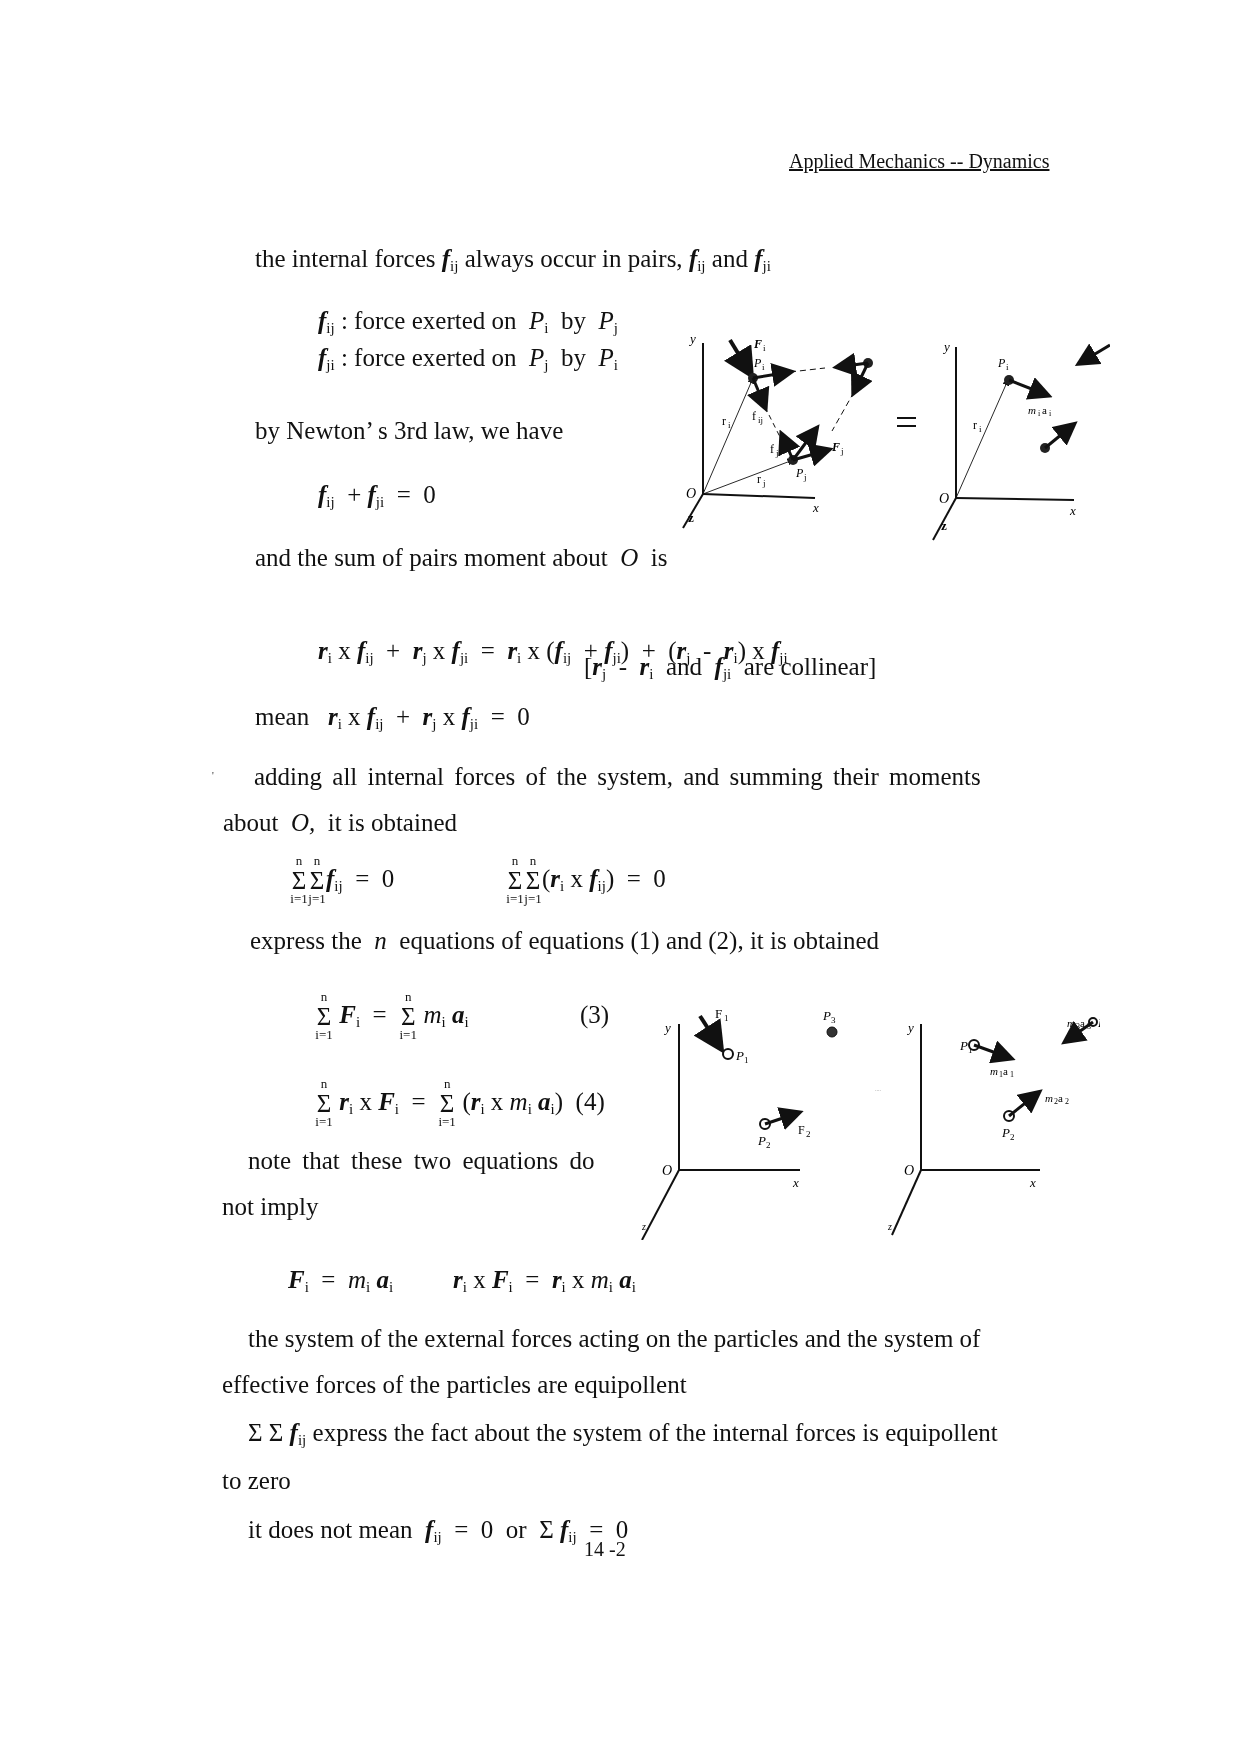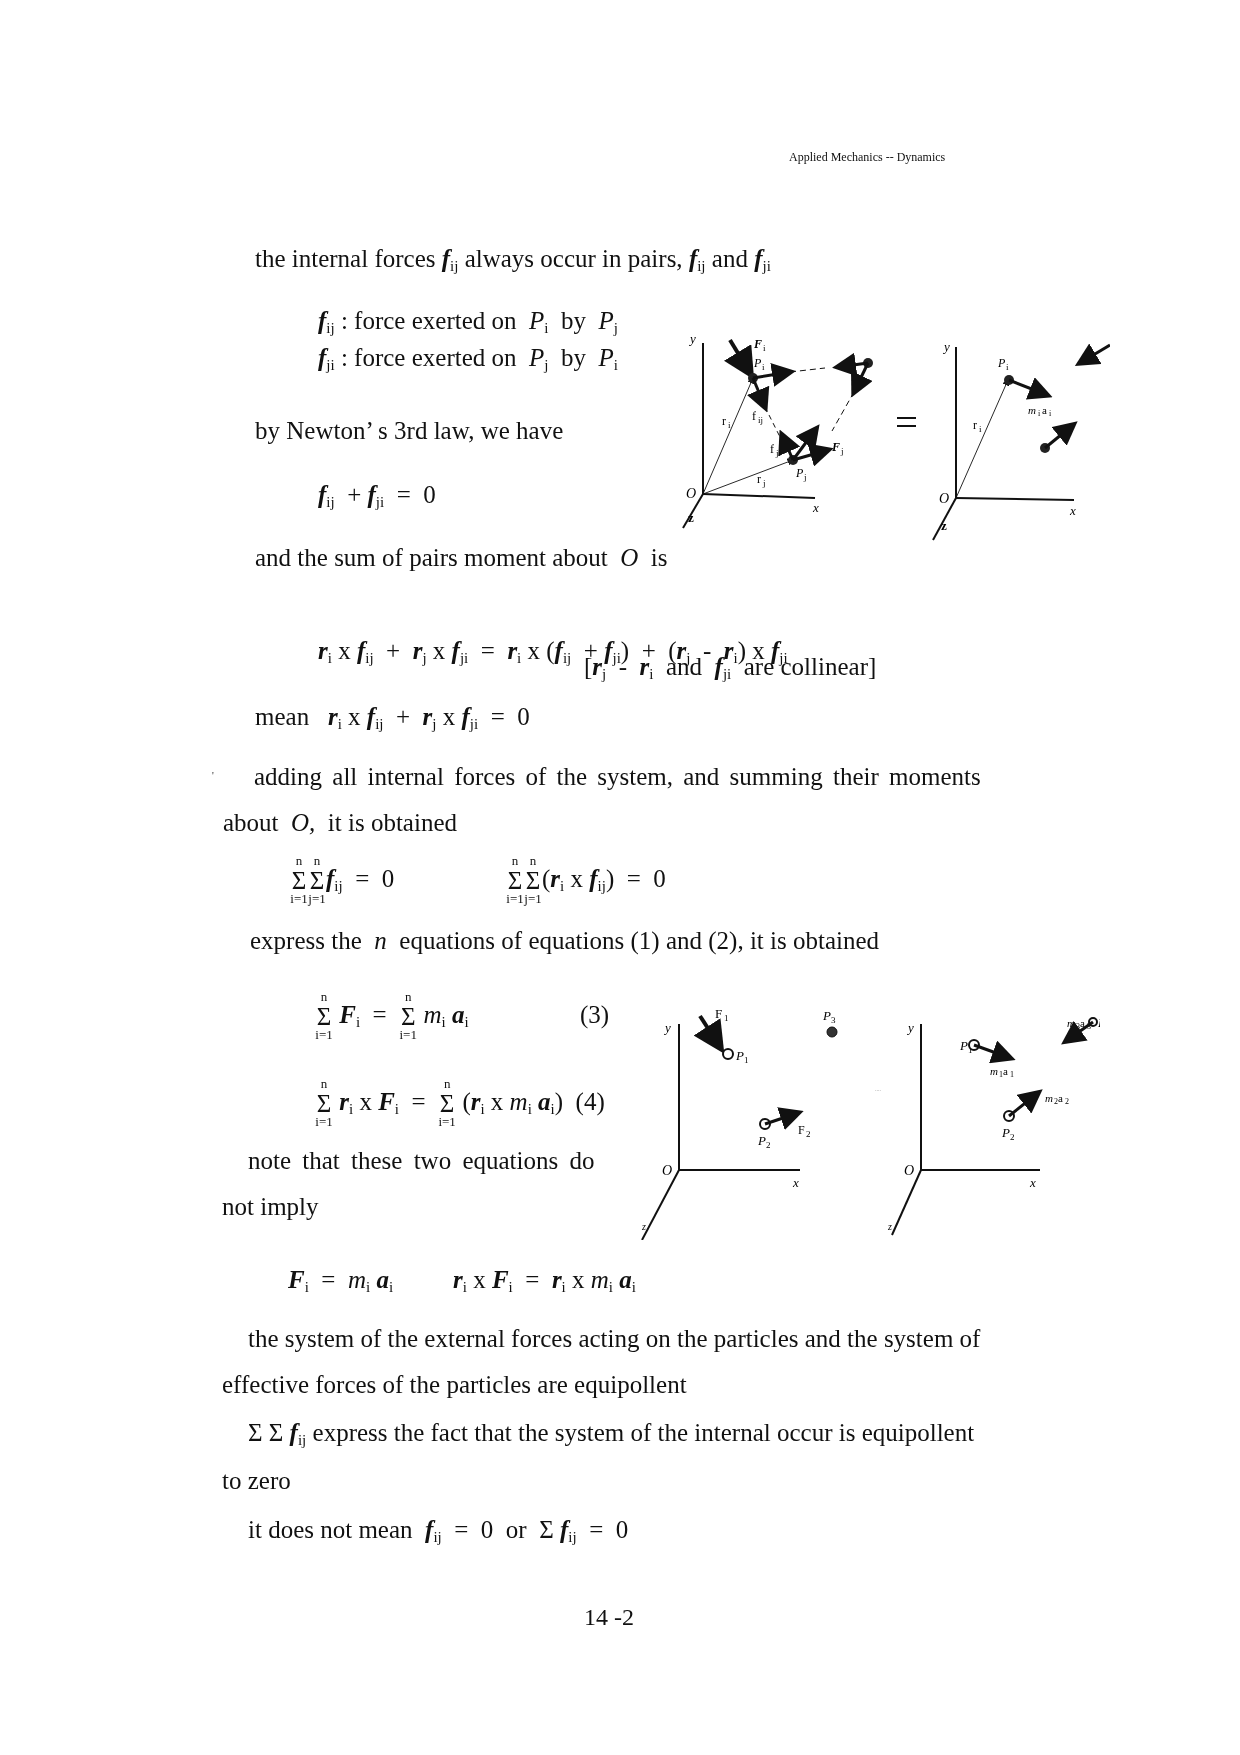--- a/index.html
+++ b/index.html
@@ -1,20 +1,20 @@
 <!DOCTYPE html>
 <html><head>
 <meta charset="utf-8">
 <style>
   html, body { margin:0; padding:0; background:#ffffff; }
   body { width:1240px; height:1755px; position:relative; overflow:hidden;
          font-family:"Liberation Serif", "DejaVu Serif", serif; color:#111; }
   .abs { position:absolute; white-space:nowrap; }
   .txt { font-size:25px; line-height:30px; }
-  .hdr { font-size:12px; }
+  .hdr { font-size:20px;text-decoration:underline; }
   .b { font-weight:bold; font-style:italic; }
   .i { font-style:italic; }
   sub { font-size:15px; vertical-align:-4px; line-height:0; font-style:normal; font-weight:normal; }
   .sumwrap { display:inline-block; position:relative; text-align:center; vertical-align:middle; width:18px; }
   .sumwrap .lim-top { position:absolute; top:-20px; left:0; right:0; font-size:13px; }
   .sumwrap .lim-bot { position:absolute; bottom:-18px; left:-6px; right:-6px; font-size:13px; }
   svg text { font-family:"Liberation Serif", serif; }
 </style>
 </head>
 <body>
@@ -246,22 +246,22 @@
   <span class="b">F</span><sub>i</sub> &nbsp;= &nbsp;<span class="i">m</span><sub>i</sub> <span class="b">a</span><sub>i</sub>
 </div>
 <div class="abs txt" style="left:453px; top:1265px;">
   <span class="b">r</span><sub>i</sub> x <span class="b">F</span><sub>i</sub> &nbsp;= &nbsp;<span class="b">r</span><sub>i</sub> x <span class="i">m</span><sub>i</sub> <span class="b">a</span><sub>i</sub>
 </div>
 
 <div class="abs txt" style="left:248px; top:1324px;">the system of the external forces acting on the particles and the system of</div>
 <div class="abs txt" style="left:222px; top:1370px;">effective forces of the particles are equipollent</div>
 
 <div class="abs txt" style="left:248px; top:1418px;">
-  Σ Σ <span class="b">f</span><sub>ij</sub> <span>express the fact that the system of the internal occur is equipollent</span>
+  Σ Σ <span class="b">f</span><sub>ij</sub> <span>express the fact about the system of the internal forces is equipollent</span>
 </div>
 <div class="abs txt" style="left:222px; top:1466px;">to zero</div>
 
 <div class="abs txt" style="left:248px; top:1515px;">
   <span>it does not mean</span>&nbsp;
   <span class="b">f</span><sub>ij</sub> &nbsp;= &nbsp;0 &nbsp;<span>or</span>&nbsp; Σ <span class="b">f</span><sub>ij</sub> &nbsp;= &nbsp;0
 </div>
 
-<div class="abs" style="left:584px; top:1604px; font-size:24px;">14 -2</div>
+<div class="abs" style="left:584px; top:1538px; font-size:20px;">14 -2</div>
 
 </body></html>

